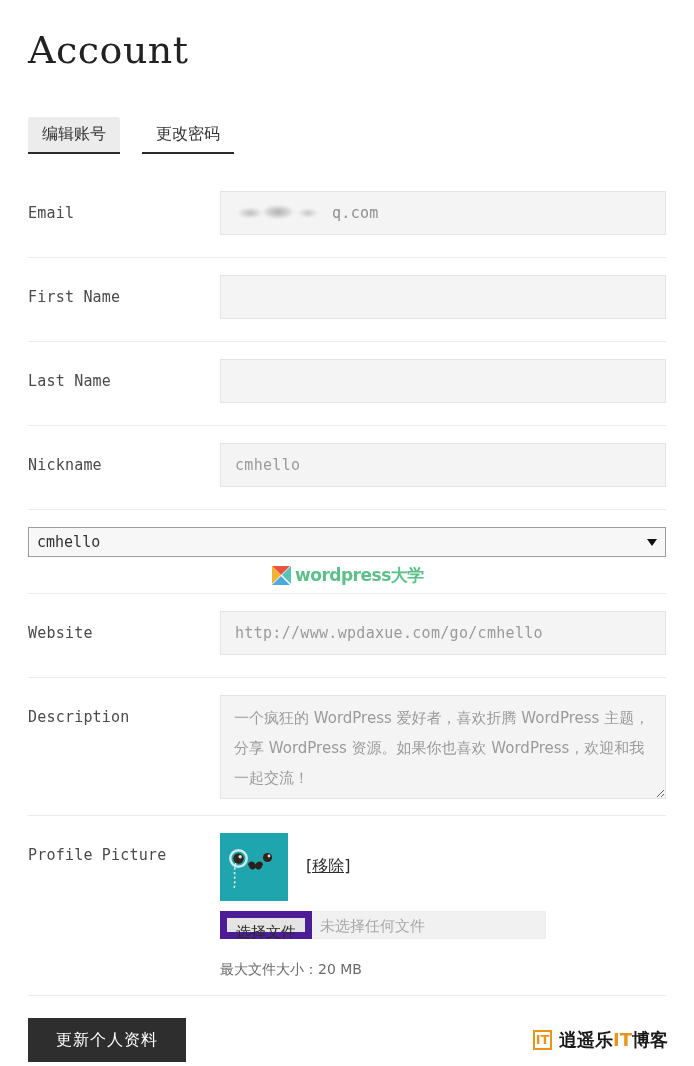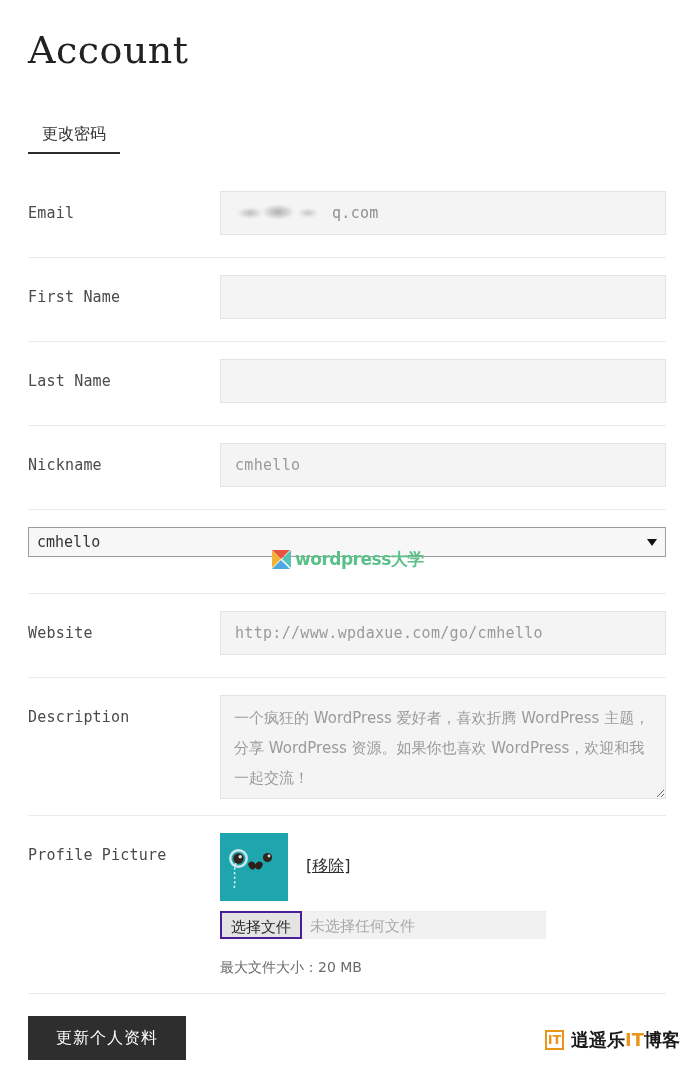--- a/index.html
+++ b/index.html
@@ -219,21 +219,21 @@
     display: inline-flex;
     align-items: stretch;
     background: #f1f1f1;
     border: 1px solid #eeeeee;
     height: 28px;
     width: 326px;
     box-sizing: border-box;
   }
   .file-btn {
     background: #e4e4e4;
-    border: 2px solid #4c1d95;
+    border: 7px solid #4c1d95;
     margin: -1px 0 -1px -1px;
     font-family: "DejaVu Sans", "Liberation Sans", sans-serif;
     font-size: 15px;
     color: #2a2a2a;
     padding: 0 9px;
     line-height: 28px;
     cursor: pointer;
     white-space: nowrap;
     text-align: right;
   }
@@ -266,21 +266,21 @@
     height: 44px;
     line-height: 44px;
     cursor: pointer;
     letter-spacing: 1px;
   }
 
   
   .wm-wpdaxue {
     position: absolute;
     left: 272px;
-    top: 548px;
+    top: 564px;
     display: flex;
     align-items: center;
     pointer-events: none;
   }
   .wm-x {
     width: 19px;
     height: 19px;
     position: relative;
     overflow: hidden;
     margin-right: 4px;
@@ -296,21 +296,21 @@
   .wm-text {
     font-family: "DejaVu Sans", "Liberation Sans", sans-serif;
     font-size: 17px;
     font-weight: bold;
     color: #5cc08a;
     letter-spacing: -0.5px;
   }
 
   .wm-xyl {
     position: absolute;
-    right: 14px;
+    right: 26px;
     bottom: 14px;
     display: flex;
     align-items: center;
     pointer-events: none;
   }
   .xyl-mark {
     width: 19px;
     height: 20px;
     border: 2px solid #e8951c;
     box-sizing: border-box;
@@ -333,20 +333,21 @@
   .xyl-text .or { color: #e8951c; }
 </style>
 </head>
 <body>
 
 <div class="page">
 
   <h1 class="page-title">Account</h1>
 
   <div class="tabs">
+    <button class="tab active">编辑账号</button>
     <button class="tab">更改密码</button>
   </div>
 
   <div class="fields">
 
     <div class="row">
       <div class="row-label">Email</div>
       <div class="row-control">
         <div class="email-wrap">
           <div class="txt"></div>

